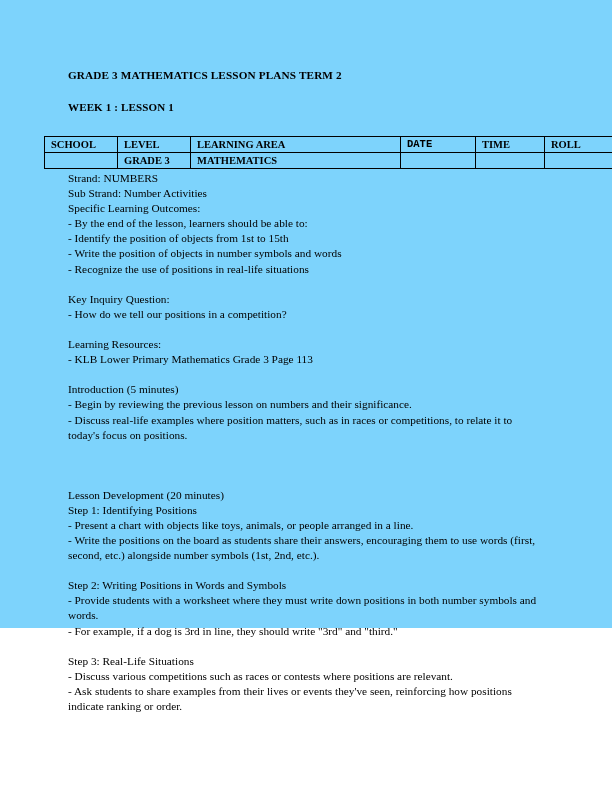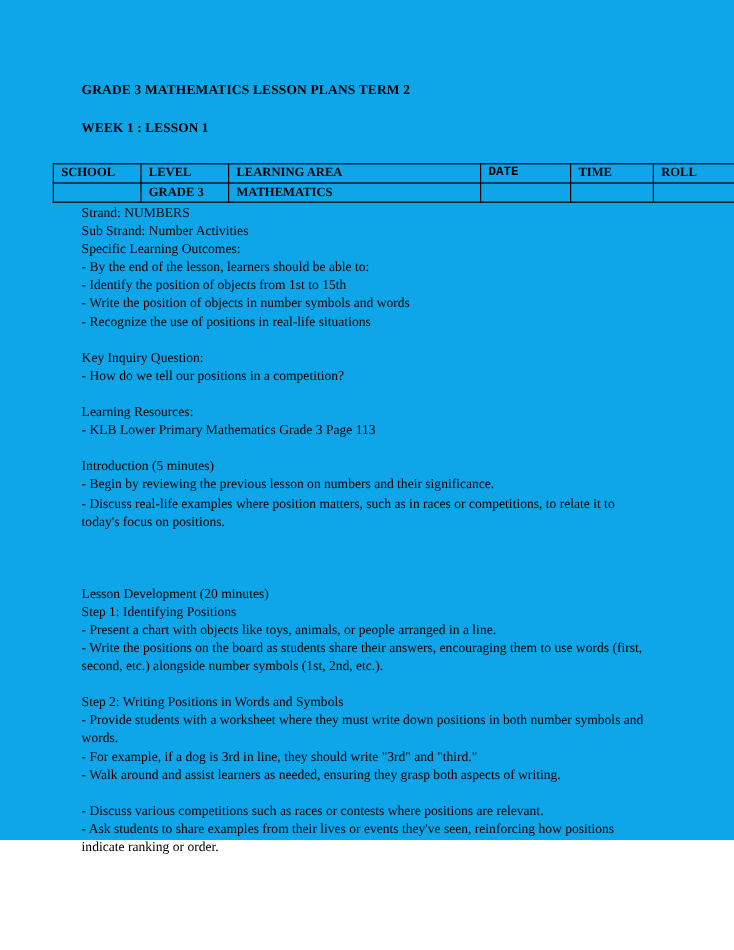--- a/index.html
+++ b/index.html
@@ -12,22 +12,22 @@
     height: 792px;
     position: relative;
     font-family: "Liberation Serif", "DejaVu Serif", serif;
     color: #000000;
     overflow: hidden;
   }
   .page {
     position: absolute;
     left: 0; top: 0;
     width: 612px;
-    height: 700px;
-    background: #0ea5e9;
+    height: 628px;
+    background: #7dd3fc;
   }
   .content {
     position: absolute;
     left: 68px;
     top: 68px;
     width: 474px;
   }
 
   
   .doc-title {
@@ -164,22 +164,22 @@
 
     <p class="line"><span class="lbl">Step 1:</span><span> Identifying Positions</span></p>
     <p class="para">- Present a chart with objects like toys, animals, or people arranged in a line.</p>
     <p class="para">- Write the positions on the board as students share their answers, encouraging them to use words (first, second, etc.) alongside number symbols (1st, 2nd, etc.).</p>
 
     <div class="spacer"></div>
 
     <p class="line"><span class="lbl">Step 2:</span><span> Writing Positions in Words and Symbols</span></p>
     <p class="para">- Provide students with a worksheet where they must write down positions in both number symbols and words.</p>
     <p class="para">- For example, if a dog is 3rd in line, they should write "3rd" and "third."</p>
-    <p class="para">- Walk around and assist learners as needed, ensuring they grasp both aspects of writing.</p>
 
     <div class="spacer"></div>
 
+    <p class="line"><span class="lbl">Step 3:</span><span> Real-Life Situations</span></p>
     <p class="para">- Discuss various competitions such as races or contests where positions are relevant.</p>
     <p class="para">- Ask students to share examples from their lives or events they've seen, reinforcing how positions indicate ranking or order.</p>
 
   </div>
 
 </div>
 
 </body></html>

